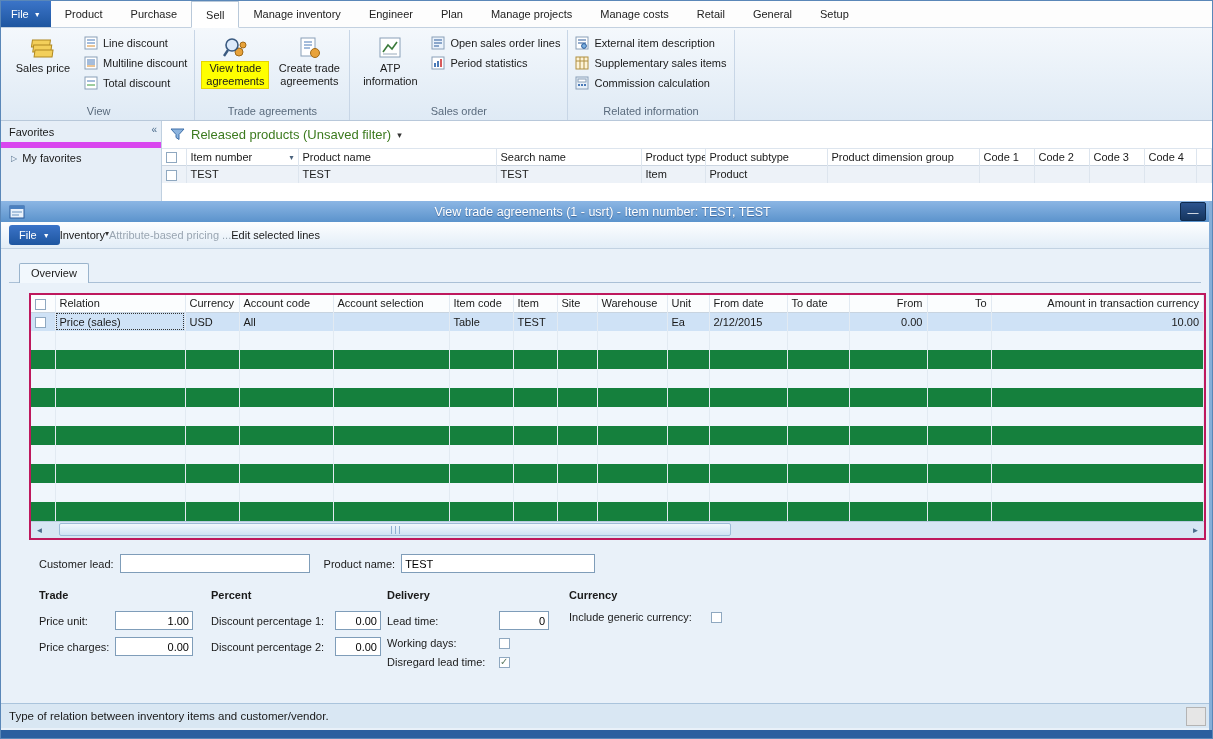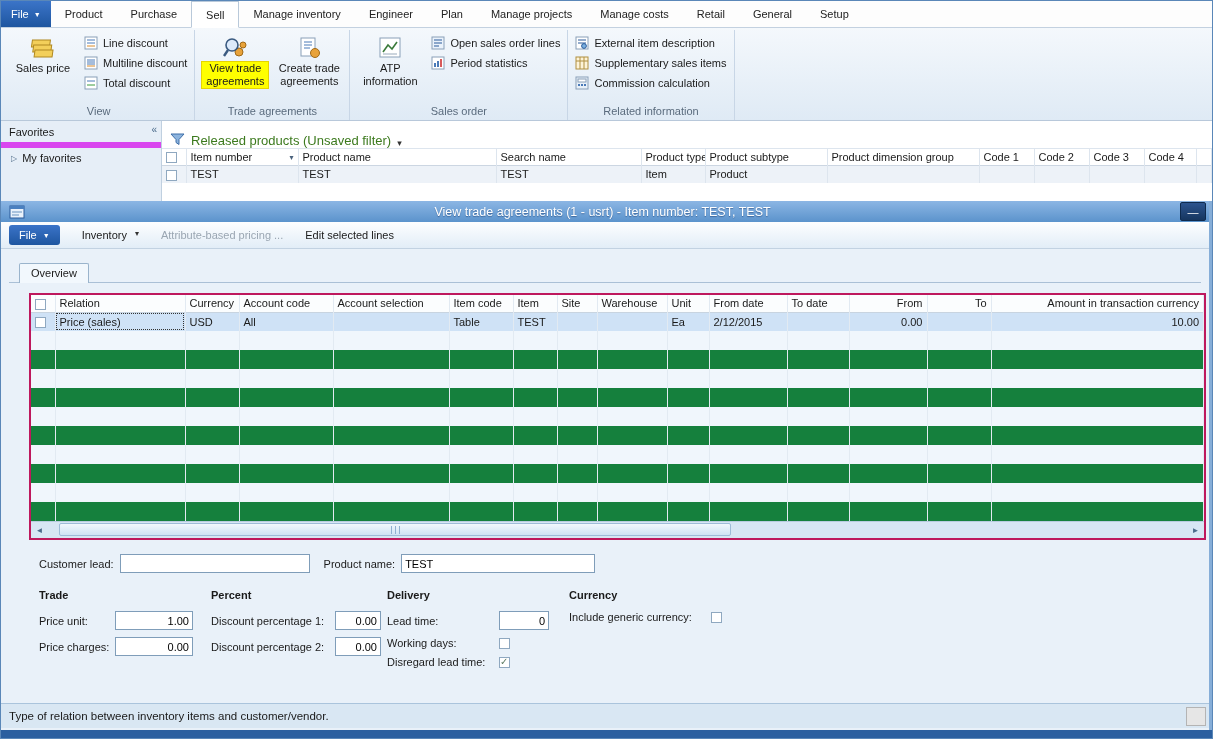--- a/index.html
+++ b/index.html
@@ -28,42 +28,42 @@
   .icon24 { width:26px; height:24px; display:inline-block; }
 
   
   .workspace { display:flex; height:80px; overflow:hidden; }
   .sidebar { width:161px; background:#e6eef7; border-right:1px solid #c0d0e0; position:relative; }
   .collapse-btn { position:absolute; top:3px; right:4px; color:#4a6a8a; font-size:10px; cursor:default; }
   .fav-title { padding:5px 8px 4px; border-bottom:6px solid #d946ef; }
   .fav-item { padding:4px 8px 4px 10px; display:flex; gap:5px; align-items:center; }
   .tri { font-size:8px; color:#55708c; }
   .main { flex:1; background:#fff; display:flex; flex-direction:column; }
-  .filterbar { height:27px; display:flex; align-items:flex-end; gap:6px; padding-left:8px; background:#fff; }
+  .filterbar { height:27px; display:flex; align-items:center; gap:6px; padding-left:8px; background:#fff; }
   .filter-title { color:#3c7a1e; font-size:13px; }
   .filter-caret { font-size:9px; color:#333; }
 
   table { border-collapse:collapse; table-layout:fixed; width:100%; }
   .pgrid th, .pgrid td { border-right:1px solid #dde5ee; padding:1px 4px; height:17px; text-align:left; font-weight:normal; overflow:hidden; white-space:nowrap; }
   .pgrid thead tr { border-top:1px solid #dde5ee; border-bottom:1px solid #ccd6e2; }
   .pgrid .prow td { background:#edf2f8; }
   .cb { display:inline-block; width:11px; height:11px; border:1px solid #8fa8c0; background:#fff; vertical-align:middle; position:relative; }
   .cb[data-checked="true"]::after { content:"✓"; position:absolute; left:0; top:-2px; font-size:10px; color:#5f7d64; }
   .hdr-caret { float:right; font-size:8px; color:#49617c; margin-top:2px; }
 
   
   .modal { position:absolute; left:0; top:200px; width:1213px; bottom:8px; background:#e9f1f9; display:flex; flex-direction:column; border-right:5px solid #86aed8; }
   .titlebar { height:21px; background:linear-gradient(#8cb6e4,#5b93cc); display:flex; align-items:center; padding:0 3px 0 8px; }
   .titlebar .wicon { width:16px; height:14px; }
   .title-text { flex:1; text-align:center; color:#fff; font-size:12.5px; text-shadow:0 1px 1px rgba(10,40,90,.45); white-space:nowrap; overflow:hidden; }
   .min-btn { width:26px; height:19px; background:linear-gradient(#2c548f,#16365f); border:1px solid #0e2a4e; border-radius:2px; color:#fff; display:flex; align-items:center; justify-content:center; font-size:11px; }
   .menubar { height:27px; background:linear-gradient(#fdfeff,#e2edf7); border-bottom:1px solid #c2d2e2; display:flex; align-items:center; padding-left:8px; }
   .menu-file { background:linear-gradient(#3b74c8,#1e56a0); color:#fff; border-radius:3px; height:20px; display:flex; align-items:center; gap:6px; padding:0 10px; }
   .menu-file .caret { font-size:7px; }
-  .menu-item { margin-left:22px; display:flex; align-items:flex-start; gap:8px; }
+  .menu-item { display:flex; align-items:flex-start; gap:0; }
   .menu-item .caret { font-size:8px; color:#333; }
   .menu-item.disabled { color:#9aa6b2; }
   .tabarea { padding:13px 0 0 18px; }
   .ovtab { display:inline-block; padding:3px 11px 4px; background:#f2f8fd; border:1px solid #9ab4cc; border-bottom:none; border-radius:2px 2px 0 0; position:relative; top:1px; }
   .tab-divider { height:1px; background:#aac0d6; margin:0 8px; }
 
   .mgrid-wrap { margin:10px 3px 0 28px; border:2px solid #be185d; background:#15803d; }
   .mgrid th, .mgrid td { border-right:1px solid #e2eaf2; padding:1px 4px; height:17px; text-align:left; font-weight:normal; overflow:hidden; white-space:nowrap; }
   .mgrid thead tr { border-bottom:1px solid #c8d4e0; background:#fbfdfe; }
   .mgrid .num { text-align:right; }

